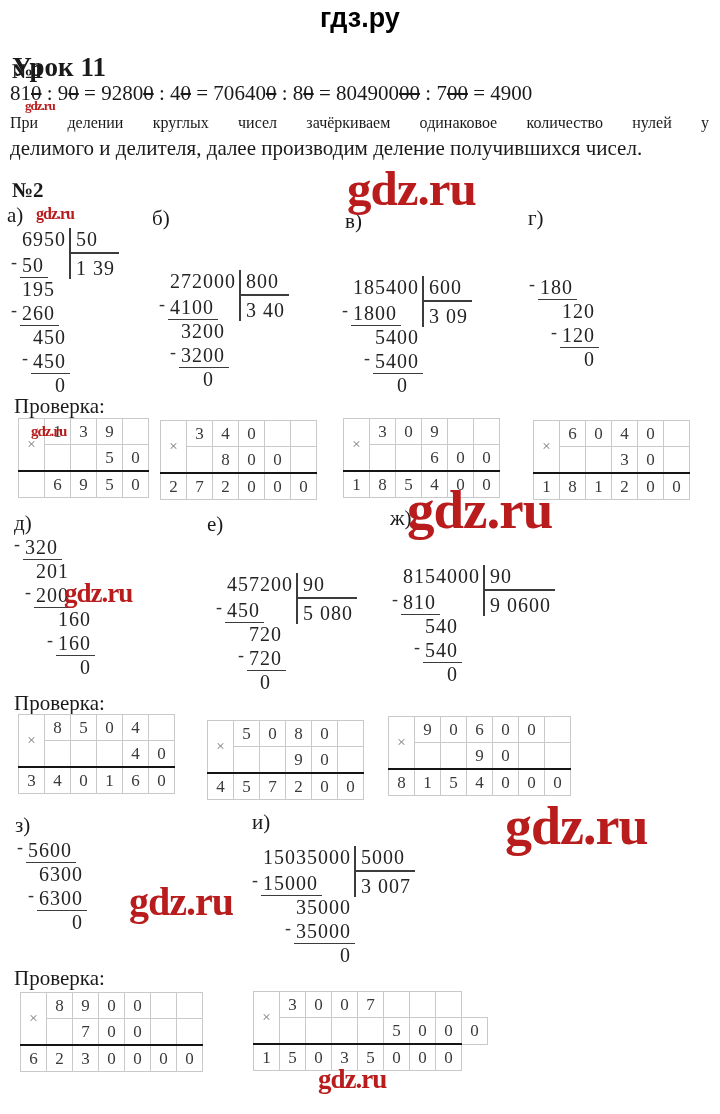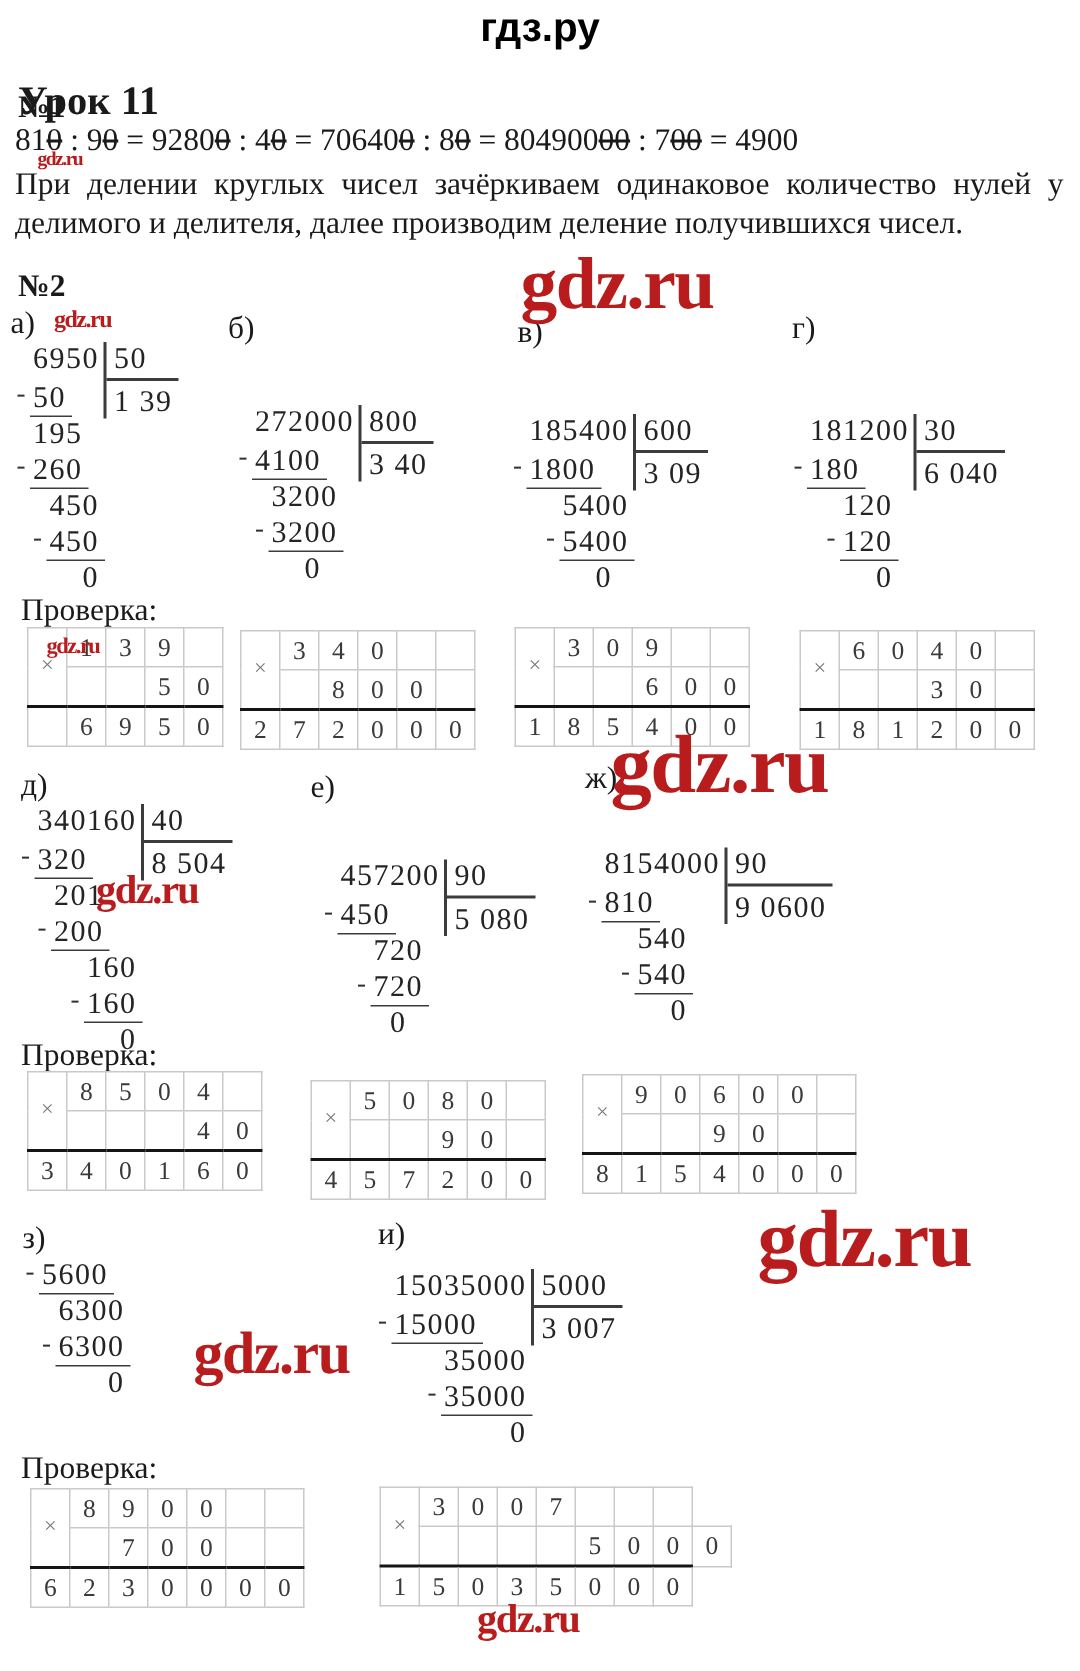--- a/index.html
+++ b/index.html
@@ -11,21 +11,21 @@
   #site-header{position:absolute;top:3px;left:0;width:720px;text-align:center;
     font-family:"Liberation Sans",sans-serif;font-weight:700;font-size:27px;color:#000;}
   #lesson-title{position:absolute;left:12px;top:52px;font-weight:700;font-size:27px;}
   #task1-number{position:absolute;left:12px;top:59px;font-weight:700;font-size:21px;}
   #task2-number{position:absolute;left:12px;top:178px;font-weight:700;font-size:21px;}
   
   #task1-expressions{position:absolute;left:10px;top:82px;width:708px;display:flex;
     font-size:21px;line-height:22px;white-space:pre;}
   .strike{text-decoration:line-through;text-decoration-thickness:1.5px;}
   
-  #rule-1{position:absolute;left:10px;top:110px;width:699px;font-size:21px;line-height:25px;
+  #rule-1{position:absolute;left:10px;top:110px;width:699px;font-size:16px;line-height:25px;
     text-align:justify;text-align-last:justify;}
   #rule-2{position:absolute;left:10px;top:136px;width:699px;font-size:21px;line-height:25px;}
   
   .part-label{position:absolute;font-size:21px;color:#1a1a1a;}
   #label-a{left:7px;top:203px}   #label-b{left:152px;top:206px}
   #label-v{left:345px;top:209px} #label-g{left:528px;top:206px}
   #label-d{left:14px;top:511px}  #label-e{left:207px;top:512px}
   #label-zh{left:390px;top:506px}#label-z{left:15px;top:813px}
   #label-i{left:252px;top:810px}
   
@@ -123,41 +123,27 @@
           <div class="ld-quotient">3 09</div>
         </div>
       </div>
       <div class="ld-step" style="margin-left: 0px;"><span class="minus">-</span><span class="num u">1800</span></div>
       <div class="ld-step" style="margin-left: 22px;"><span class="num">5400</span></div>
       <div class="ld-step" style="margin-left: 22px;"><span class="minus">-</span><span class="num u">5400</span></div>
       <div class="ld-step" style="margin-left: 44px;"><span class="num">0</span></div>
     </div>
     <div class="part-label" id="label-g">г)</div>
     <div class="ld" id="ld-g">
-      <div class="ld-top">
-        <span class="ld-dividend">181200</span>
-        <div class="ld-right">
-          <div class="ld-divisor">30</div>
-          <div class="ld-quotient">6 040</div>
-        </div>
-      </div>
       <div class="ld-step" style="margin-left: 0px;"><span class="minus">-</span><span class="num u">180</span></div>
       <div class="ld-step" style="margin-left: 22px;"><span class="num">120</span></div>
       <div class="ld-step" style="margin-left: 22px;"><span class="minus">-</span><span class="num u">120</span></div>
       <div class="ld-step" style="margin-left: 44px;"><span class="num">0</span></div>
     </div>
     <div class="part-label" id="label-d">д)</div>
     <div class="ld" id="ld-d">
-      <div class="ld-top">
-        <span class="ld-dividend">340160</span>
-        <div class="ld-right">
-          <div class="ld-divisor">40</div>
-          <div class="ld-quotient">8 504</div>
-        </div>
-      </div>
       <div class="ld-step" style="margin-left: 0px;"><span class="minus">-</span><span class="num u">320</span></div>
       <div class="ld-step" style="margin-left: 11px;"><span class="num">201</span></div>
       <div class="ld-step" style="margin-left: 11px;"><span class="minus">-</span><span class="num u">200</span></div>
       <div class="ld-step" style="margin-left: 33px;"><span class="num">160</span></div>
       <div class="ld-step" style="margin-left: 33px;"><span class="minus">-</span><span class="num u">160</span></div>
       <div class="ld-step" style="margin-left: 55px;"><span class="num">0</span></div>
     </div>
     <div class="part-label" id="label-e">е)</div>
     <div class="ld" id="ld-e">
       <div class="ld-top">

